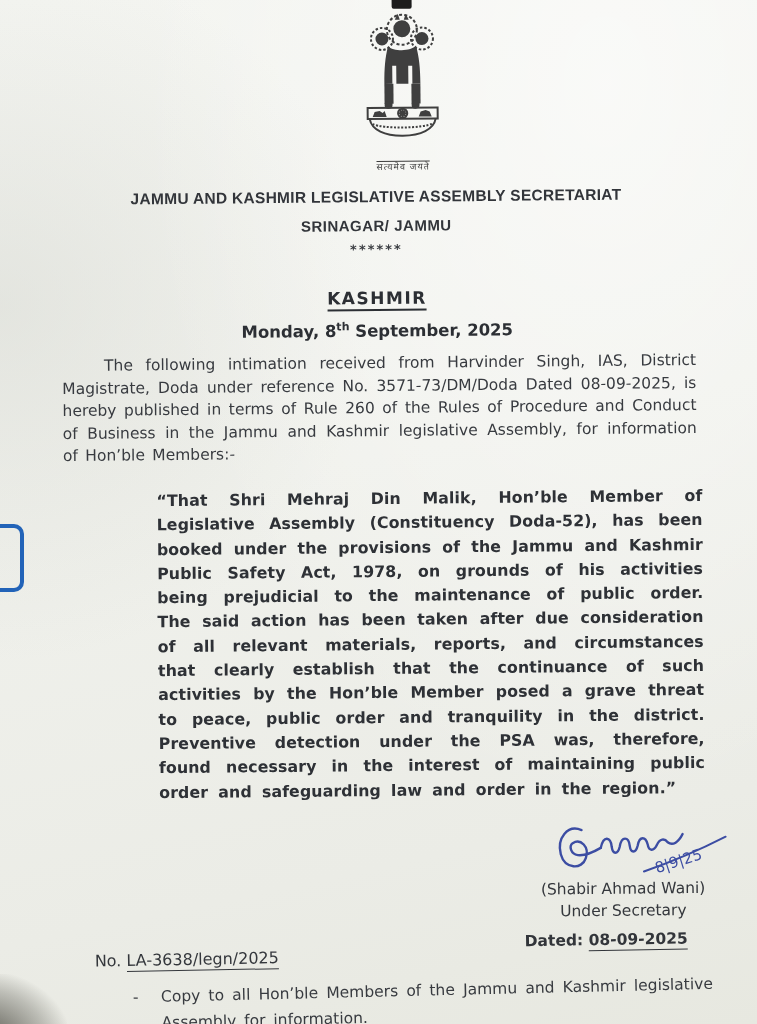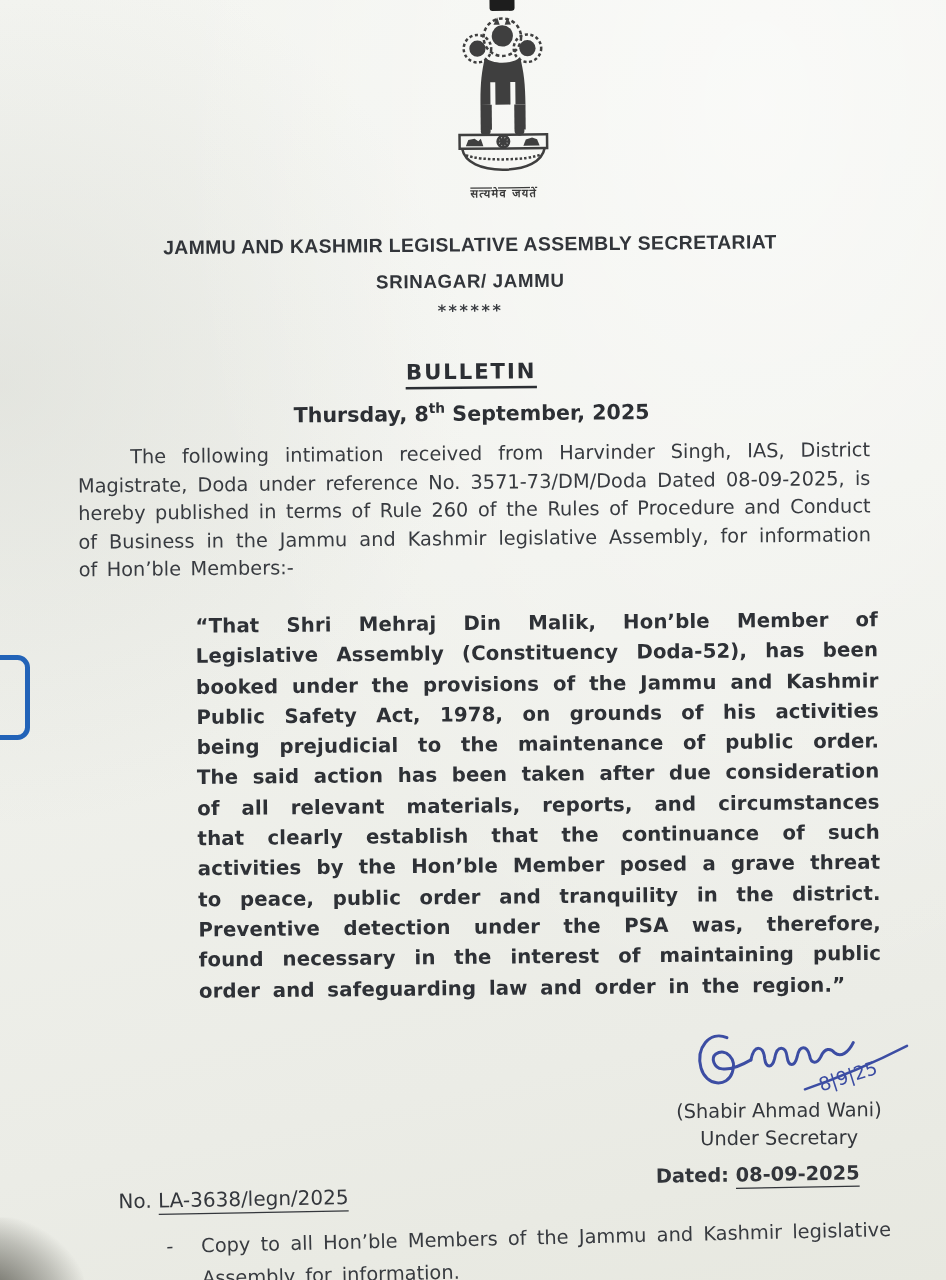--- a/index.html
+++ b/index.html
@@ -53,27 +53,26 @@
     width: 85px; height: 70px;
     background: radial-gradient(ellipse at 0% 100%, rgba(55,54,45,0.85), rgba(55,54,45,0.25) 55%, rgba(55,54,45,0) 75%);
   }
   .emblem-wrap {
     position: absolute;
     left: 360px; top: 6px;
     width: 92px;
     text-align: center;
   }
   .emblem-caption {
-    margin-top: 2px;
+    margin-top: 14px;
     font-size: 9px;
     letter-spacing: 1px;
     color: #3c3c3c;
     text-decoration: overline;
     white-space: nowrap;
-    font-weight: bold;
   }
   .org-name {
     position: absolute;
     left: 0; top: 188px;
     width: 757px;
     text-align: center;
     font-family: "Liberation Sans", sans-serif;
     font-weight: bold;
     font-size: 15.5px;
     letter-spacing: 0.3px;
@@ -238,25 +237,25 @@
         <path d="M14,118 C24,123 64,123 74,118" class="ink" stroke-width="1" stroke-dasharray="2 1.6"></path>
       </svg>
       <div class="emblem-caption">सत्यमेव जयते</div>
     </div>
 
     <div class="org-name">JAMMU AND KASHMIR LEGISLATIVE ASSEMBLY SECRETARIAT</div>
     <div class="org-loc">SRINAGAR/ JAMMU</div>
     <div class="stars">******</div>
 
     <div class="bulletin-title">
-      <span>BULLETIN</span>
+      <span>KASHMIR</span>
     </div>
 
     <div class="bulletin-date">
-      <span>Thursday, 8</span><sup>th</sup><span> September, 2025</span>
+      <span>Monday, 8</span><sup>th</sup><span> September, 2025</span>
     </div>
 
     <div class="intro">The following intimation received from Harvinder Singh, IAS, District Magistrate, Doda under reference No. 3571-73/DM/Doda Dated 08-09-2025, is hereby published in terms of Rule 260 of the Rules of Procedure and Conduct of Business in the Jammu and Kashmir legislative Assembly, for information of Hon’ble Members:-</div>
 
     <div class="quote">“That Shri Mehraj Din Malik, Hon’ble Member of Legislative Assembly (Constituency Doda-52), has been booked under the provisions of the Jammu and Kashmir Public Safety Act, 1978, on grounds of his activities being prejudicial to the maintenance of public order. The said action has been taken after due consideration of all relevant materials, reports, and circumstances that clearly establish that the continuance of such activities by the Hon’ble Member posed a grave threat to peace, public order and tranquility in the district. Preventive detection under the PSA was, therefore, found necessary in the interest of maintaining public order and safeguarding law and order in the region.”</div>
 
     <svg class="signature-svg" viewBox="0 0 180 68">
       <g stroke="#3c4da3" stroke-width="2.4" fill="none" stroke-linecap="round">
         <path d="M30,16 C16,10 5,24 9,40 C13,55 30,56 34,44 C38,33 29,24 21,29 C17,32 19,40 26,41 C33,42 42,38 49,34"></path>
         <path d="M49,34 c3,-13 10,-11 11,-1 c1,8 6,8 8,0 c2,-11 9,-10 10,-1 c1,8 6,8 8,0 c2,-10 8,-9 10,-1 c1,7 6,7 9,1 c3,-7 8,-7 11,-3 c5,4 11,0 15,-8"></path>

